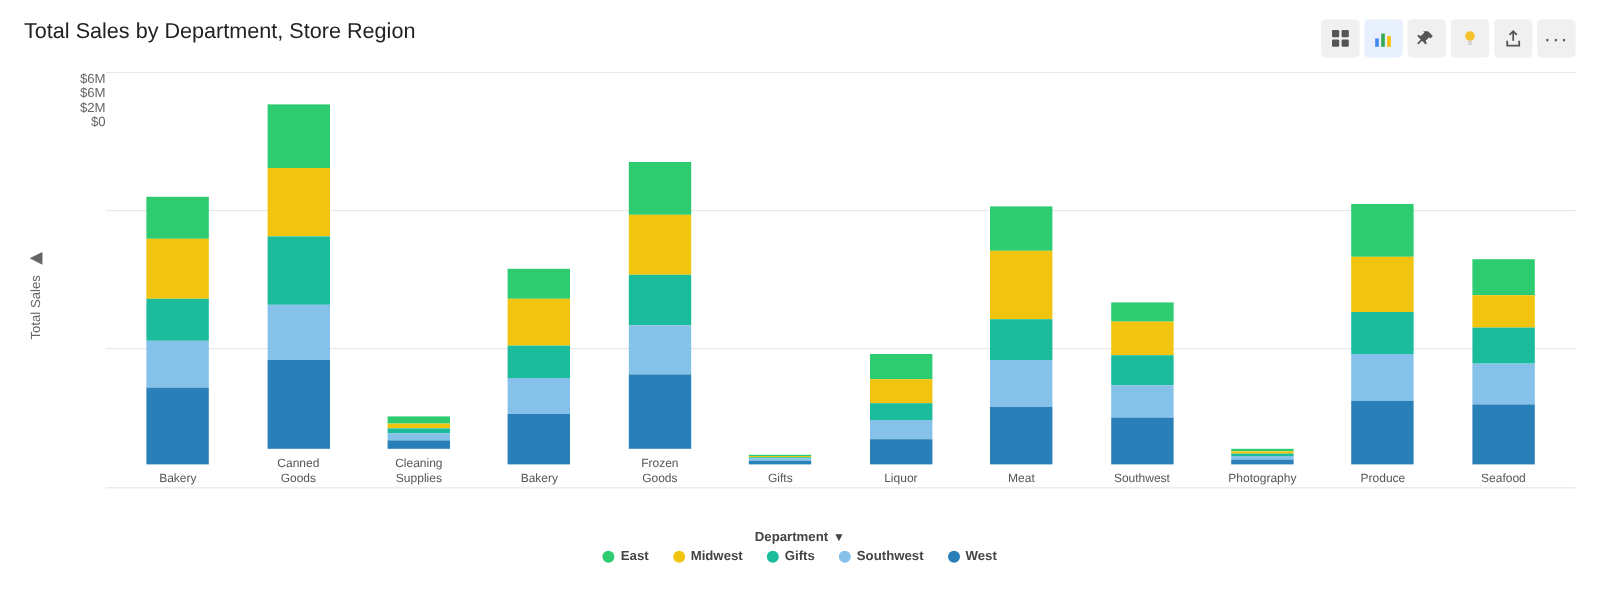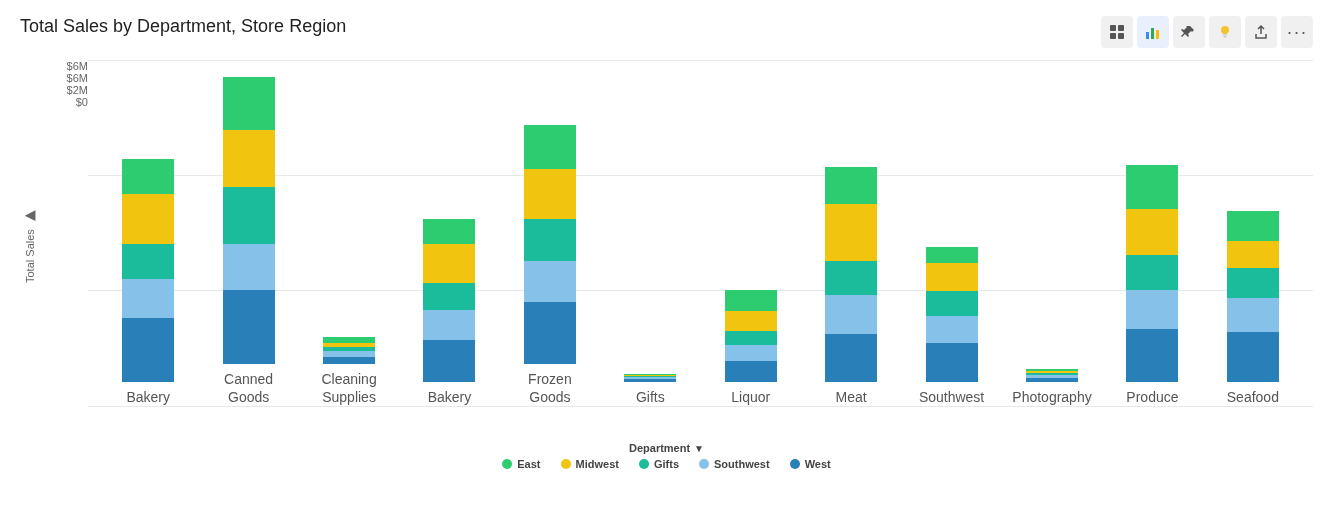--- a/index.html
+++ b/index.html
@@ -114,21 +114,21 @@
     }
     .stacked-bar {
       display: flex;
       flex-direction: column-reverse;
       width: 52px;
     }
     .bar-segment {
       width: 100%;
     }
     .bar-label {
-      font-size: 14px;
+      font-size: 10px;
       color: #555;
       text-align: center;
       margin-top: 6px;
       line-height: 1.3;
       white-space: nowrap;
     }
     .legend-area {
       text-align: center;
       margin-top: 6px;
       font-weight: bold;

